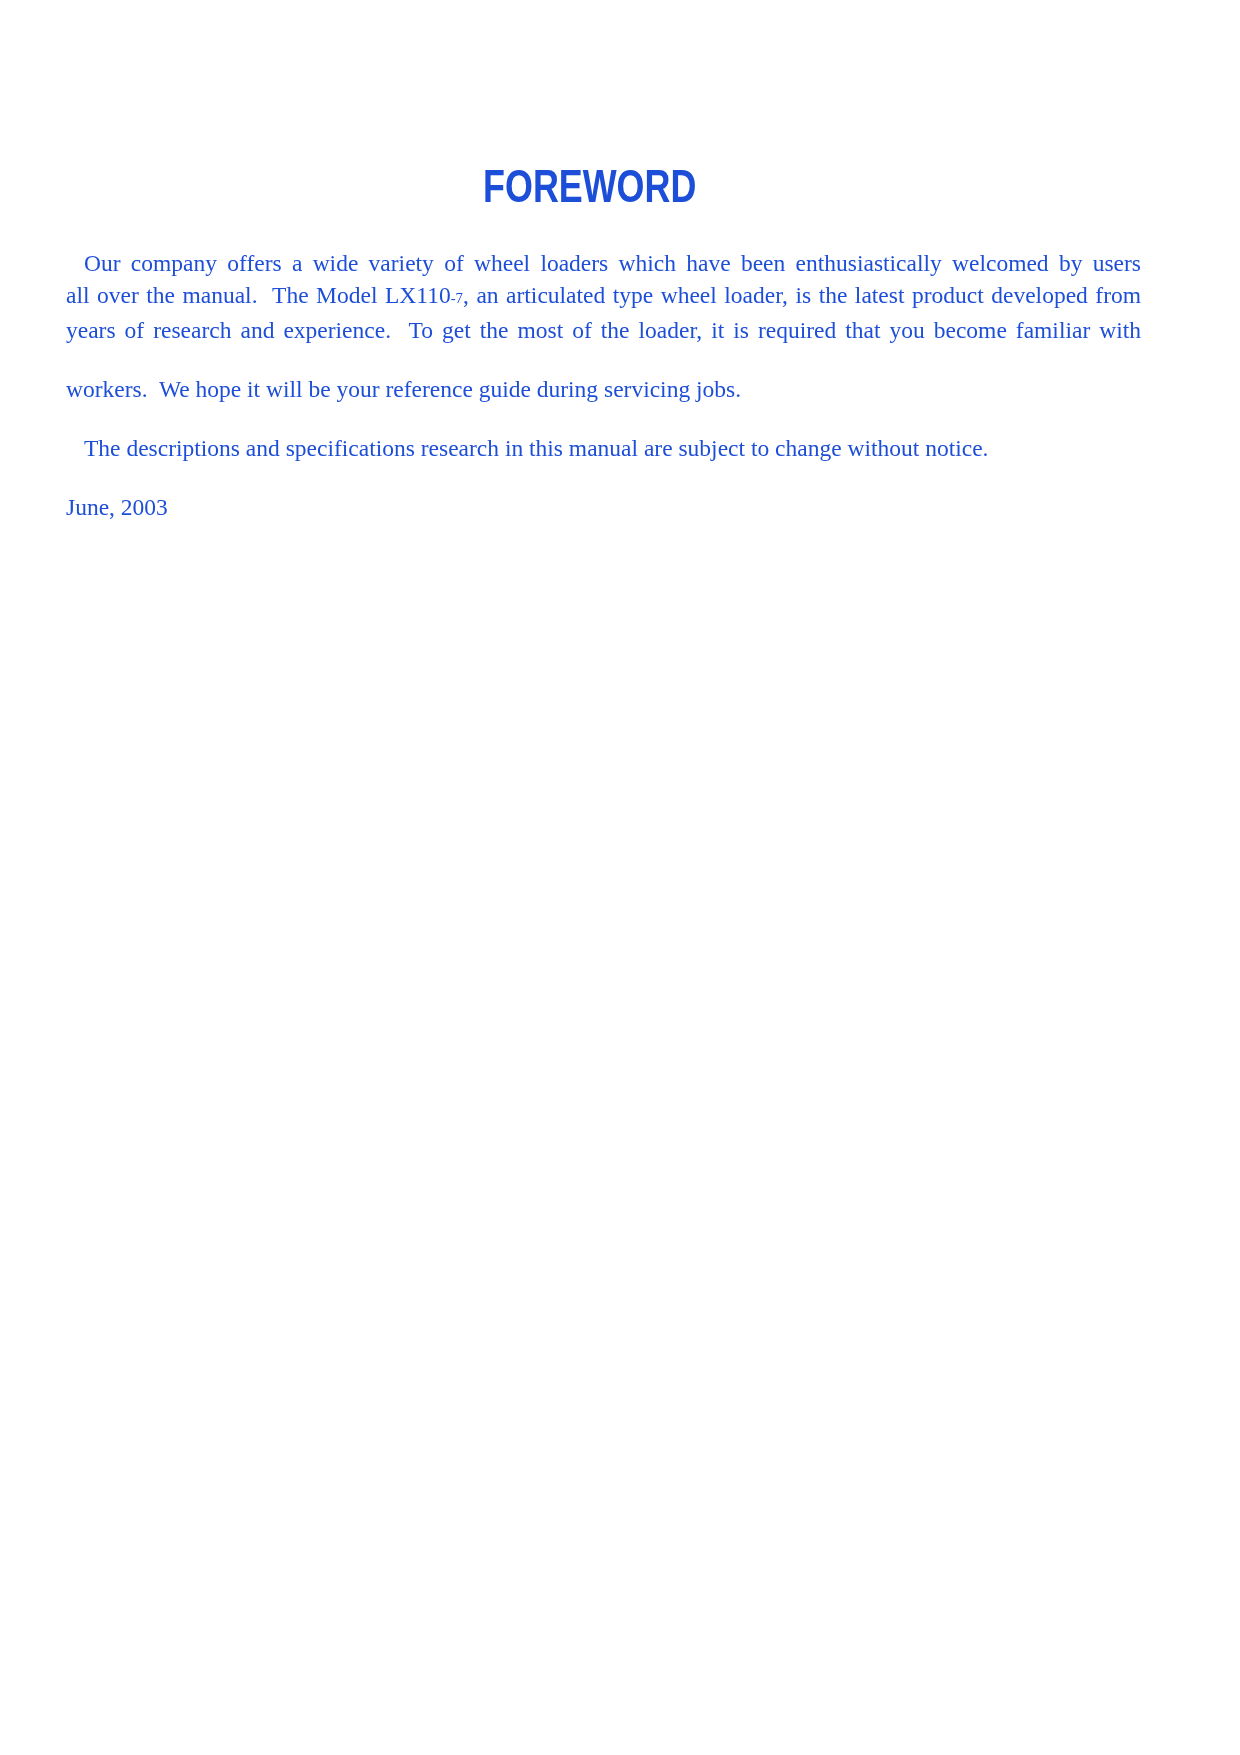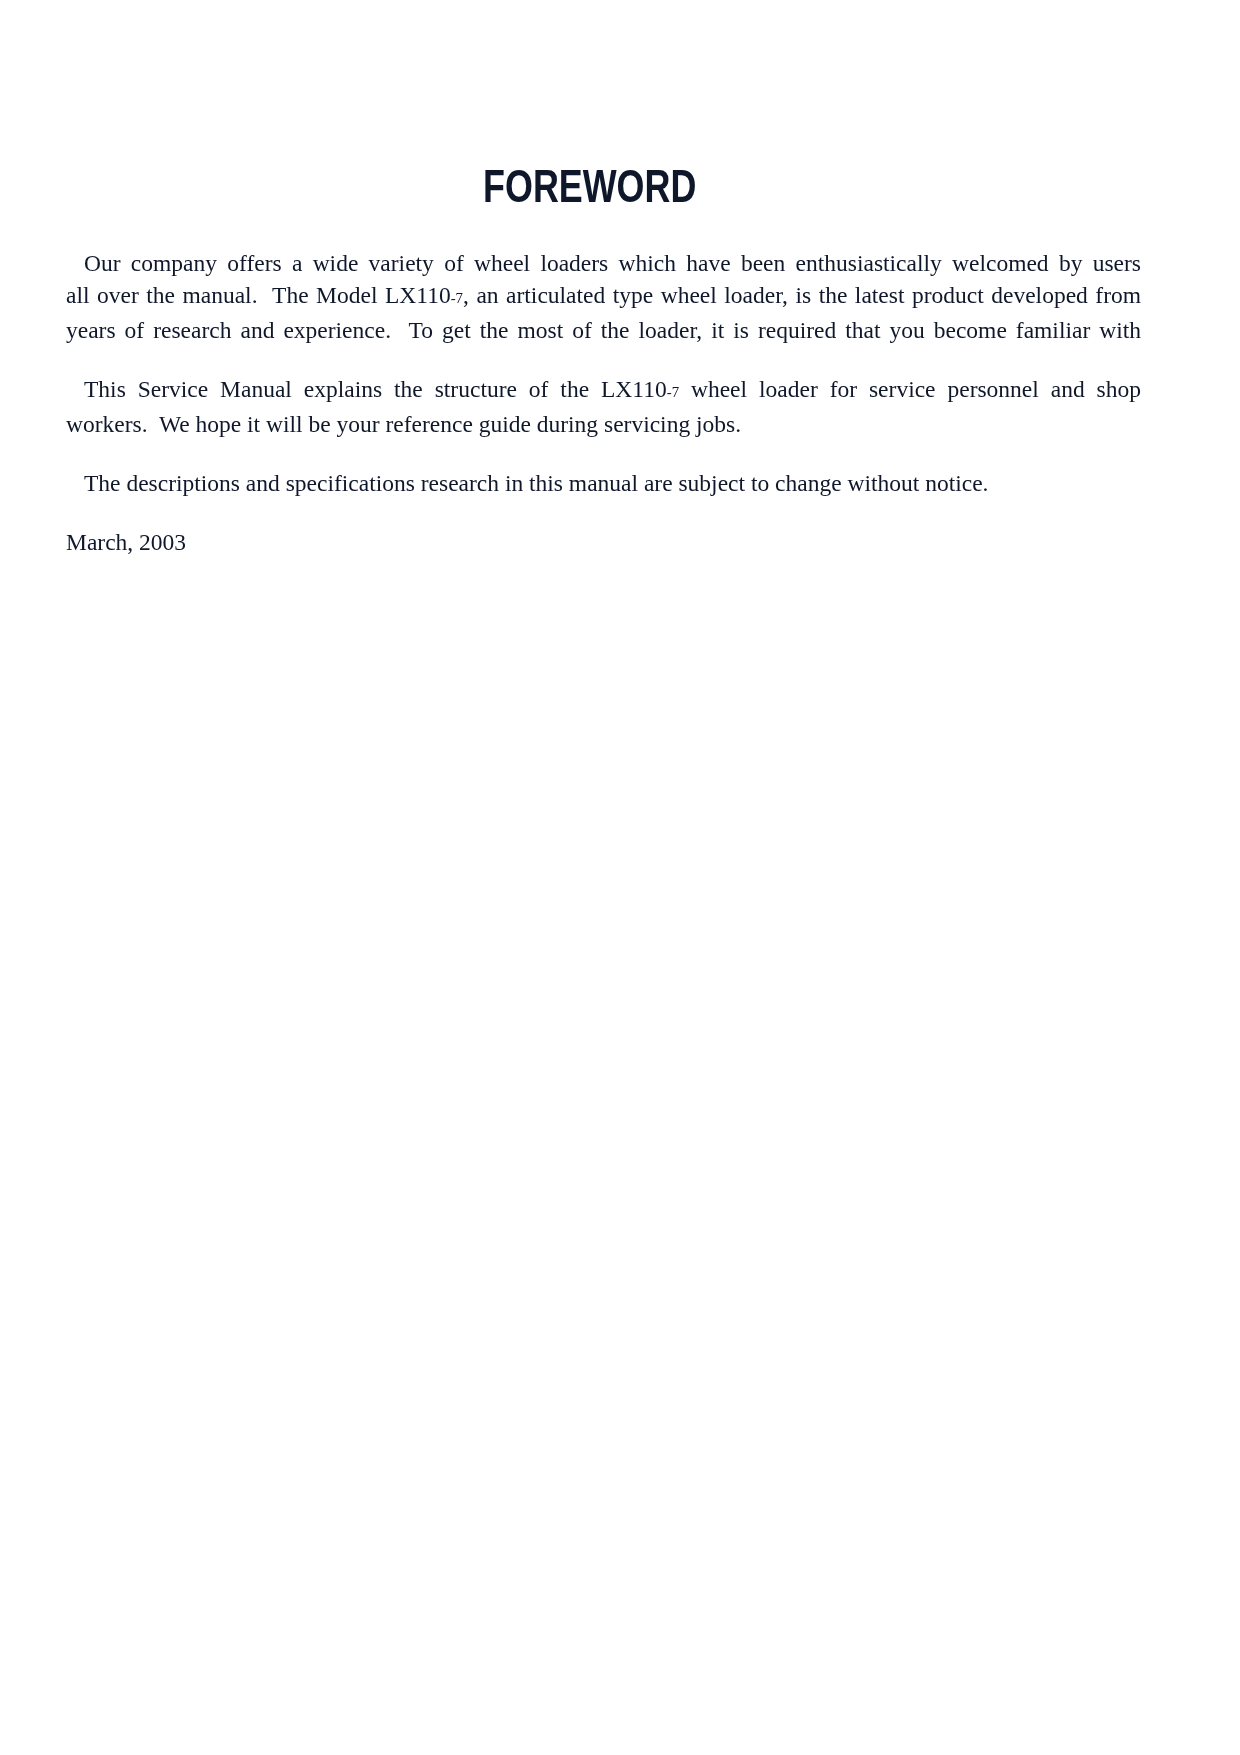--- a/index.html
+++ b/index.html
@@ -1,21 +1,21 @@
 <!DOCTYPE html>
 <html><head>
 <meta charset="utf-8">
 <style>
   html, body { margin: 0; padding: 0; background: #ffffff; }
   .page {
     position: relative;
     width: 1240px;
     height: 1755px;
     background: #ffffff;
-    color: #0f172a;
+    color: #1d4ed8;
     font-family: "Liberation Serif", "DejaVu Serif", serif;
     overflow: hidden;
   }
   .title {
     margin-top: 163px;
     text-align: center;
     font-family: "Liberation Sans", "DejaVu Sans", sans-serif;
     font-weight: bold;
     font-size: 46px;
     line-height: 46px;
@@ -56,21 +56,20 @@
 <div class="page">
   <h1 class="title"><span class="title-inner">FOREWORD</span></h1>
 
   <div class="body">
     <div class="para">
         <div class="line first"><span>Our company offers a wide variety of wheel loaders which have been enthusiastically welcomed by users</span></div>
         <div class="line"><span>all over the manual.  The Model LX110</span><span class="model-suffix">-7</span><span>, an articulated type wheel loader, is the latest product developed from</span></div>
         <div class="line"><span>years of research and experience.  To get the most of the loader, it is required that you become familiar with</span></div>
       </div>
     <div class="para">
-        <div class="line first"><span>This Service Manual explains the structure of the LX110</span><span class="model-suffix">-7</span><span> wheel loader for service personnel and shop</span></div>
         <div class="line last"><span>workers.  We hope it will be your reference guide during servicing jobs.</span></div>
       </div>
     <div class="para">
         <div class="line first last"><span>The descriptions and specifications research in this manual are subject to change without notice.</span></div>
       </div>
-    <p class="date">March, 2003</p>
+    <p class="date">June, 2003</p>
   </div>
 </div>
 
 </body></html>

